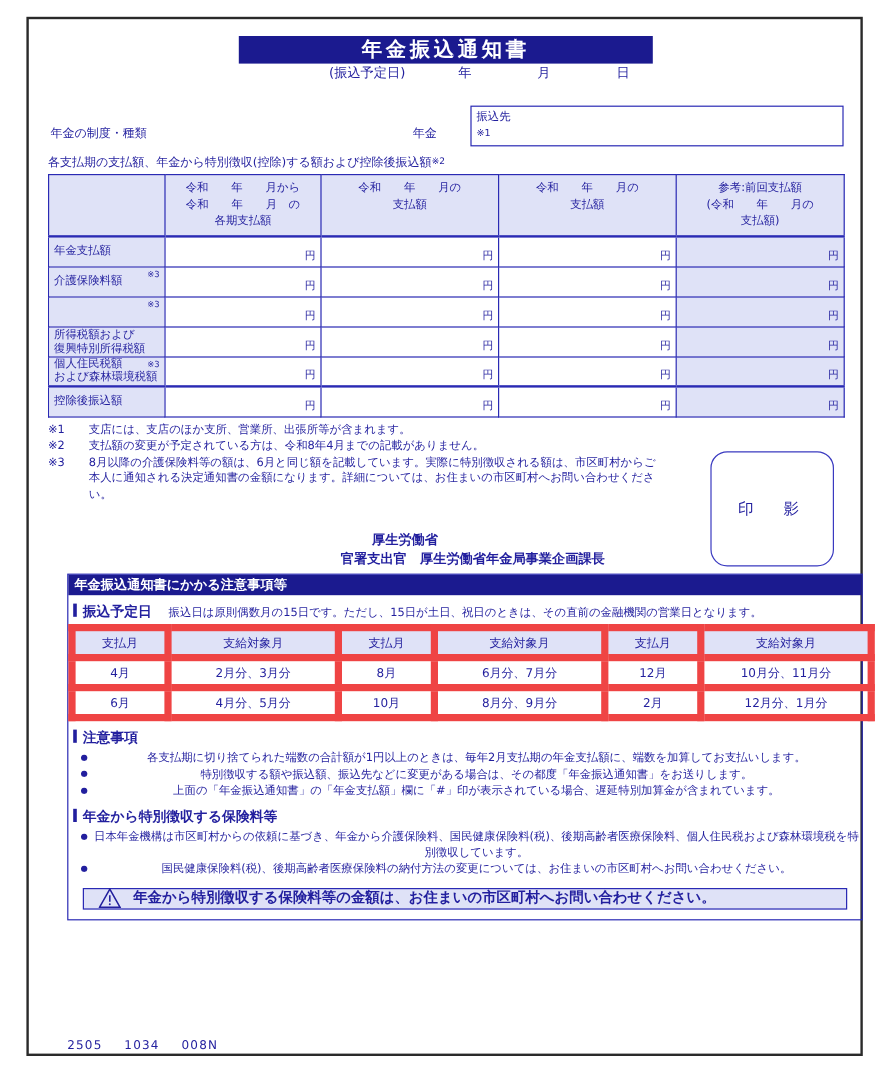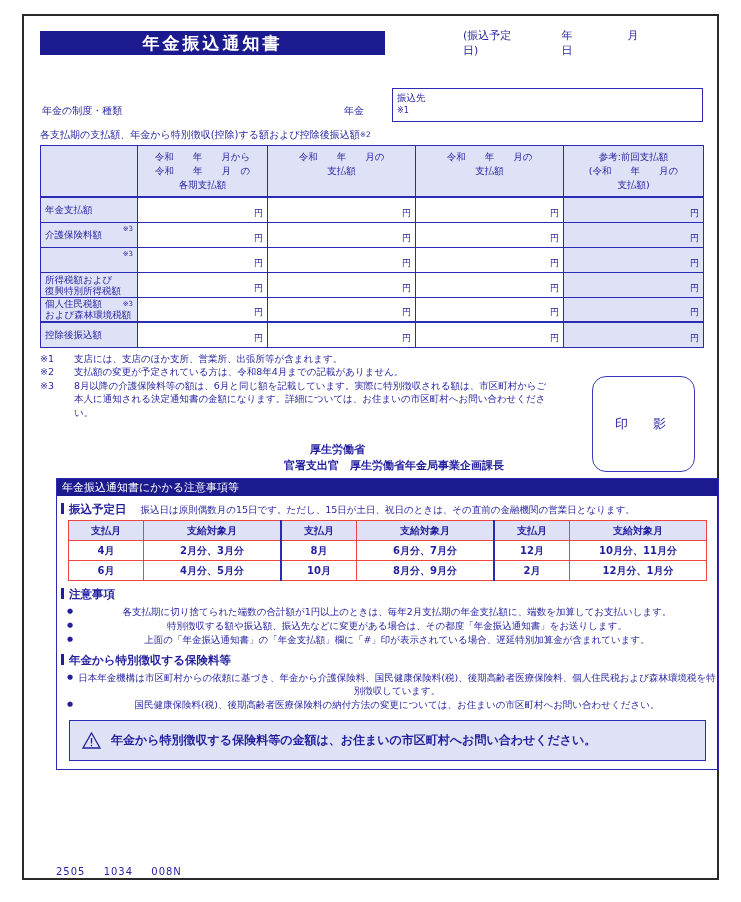--- a/index.html
+++ b/index.html
@@ -36,20 +36,21 @@
     left: 16px;
     top: 14px;
     width: 663px;
   }
 
   
   .title-row {
     display: flex;
     align-items: center;
     height: 26px;
+    flex-direction: column;
   }
   .title-bar {
     width: 345px;
     height: 24px;
     background: #1b1a8f;
     color: #ffffff;
     font-size: 17px;
     font-weight: bold;
     letter-spacing: 3px;
     display: flex;
@@ -222,21 +223,21 @@
     top: 448px;
     width: 663px;
     border: 1px solid #2a2ab4;
     box-sizing: border-box;
     padding-bottom: 8px;
   }
   .notice-hd {
     background: #1b1a8f;
     color: #fff;
     font-size: 11px;
-    font-weight: normal;
+    font-weight: bold;
     height: 17px;
     display: flex;
     align-items: center;
     padding-left: 5px;
   }
   .sec-hd {
     display: flex;
     align-items: baseline;
     margin: 6px 0 3px 4px;
     font-size: 11.5px;
@@ -257,23 +258,23 @@
     margin-left: 14px;
   }
 
   table.sched {
     border-collapse: collapse;
     margin: 0 auto;
     width: 620px;
     table-layout: fixed;
   }
   table.sched th, table.sched td {
-    border: 1px solid #ef4444;
+    border: 6px solid #ef4444;
     font-size: 10px;
-    font-weight: bold;
+    font-weight: normal;
     text-align: center;
     height: 17px;
   }
   table.sched th { background: #dfe2f7; }
   table.sched .c-m { width: 72px; }
   table.sched .c-t { width: 134px; }
   table.sched td.gapcell { border-left: 2px solid #2a2ab4; }
   table.sched th.gapcell { border-left: 2px solid #2a2ab4; }
 
   ul.bullets {
@@ -293,21 +294,21 @@
     content: "\25CF";
     position: absolute;
     left: 0;
     top: 0;
     font-size: 7px;
   }
 
   .warnbox {
     margin: 8px auto 0 auto;
     width: 637px;
-    height: 41px;
+    height: 18px;
     border: 1px solid #2a2ab4;
     background: #dfe2f7;
     display: flex;
     align-items: center;
     box-sizing: border-box;
   }
   .warnbox .tri { margin: 0 10px 0 12px; display: flex; }
   .warnbox .wtxt { font-size: 12px; font-weight: bold; }
 
   .footer-code {

